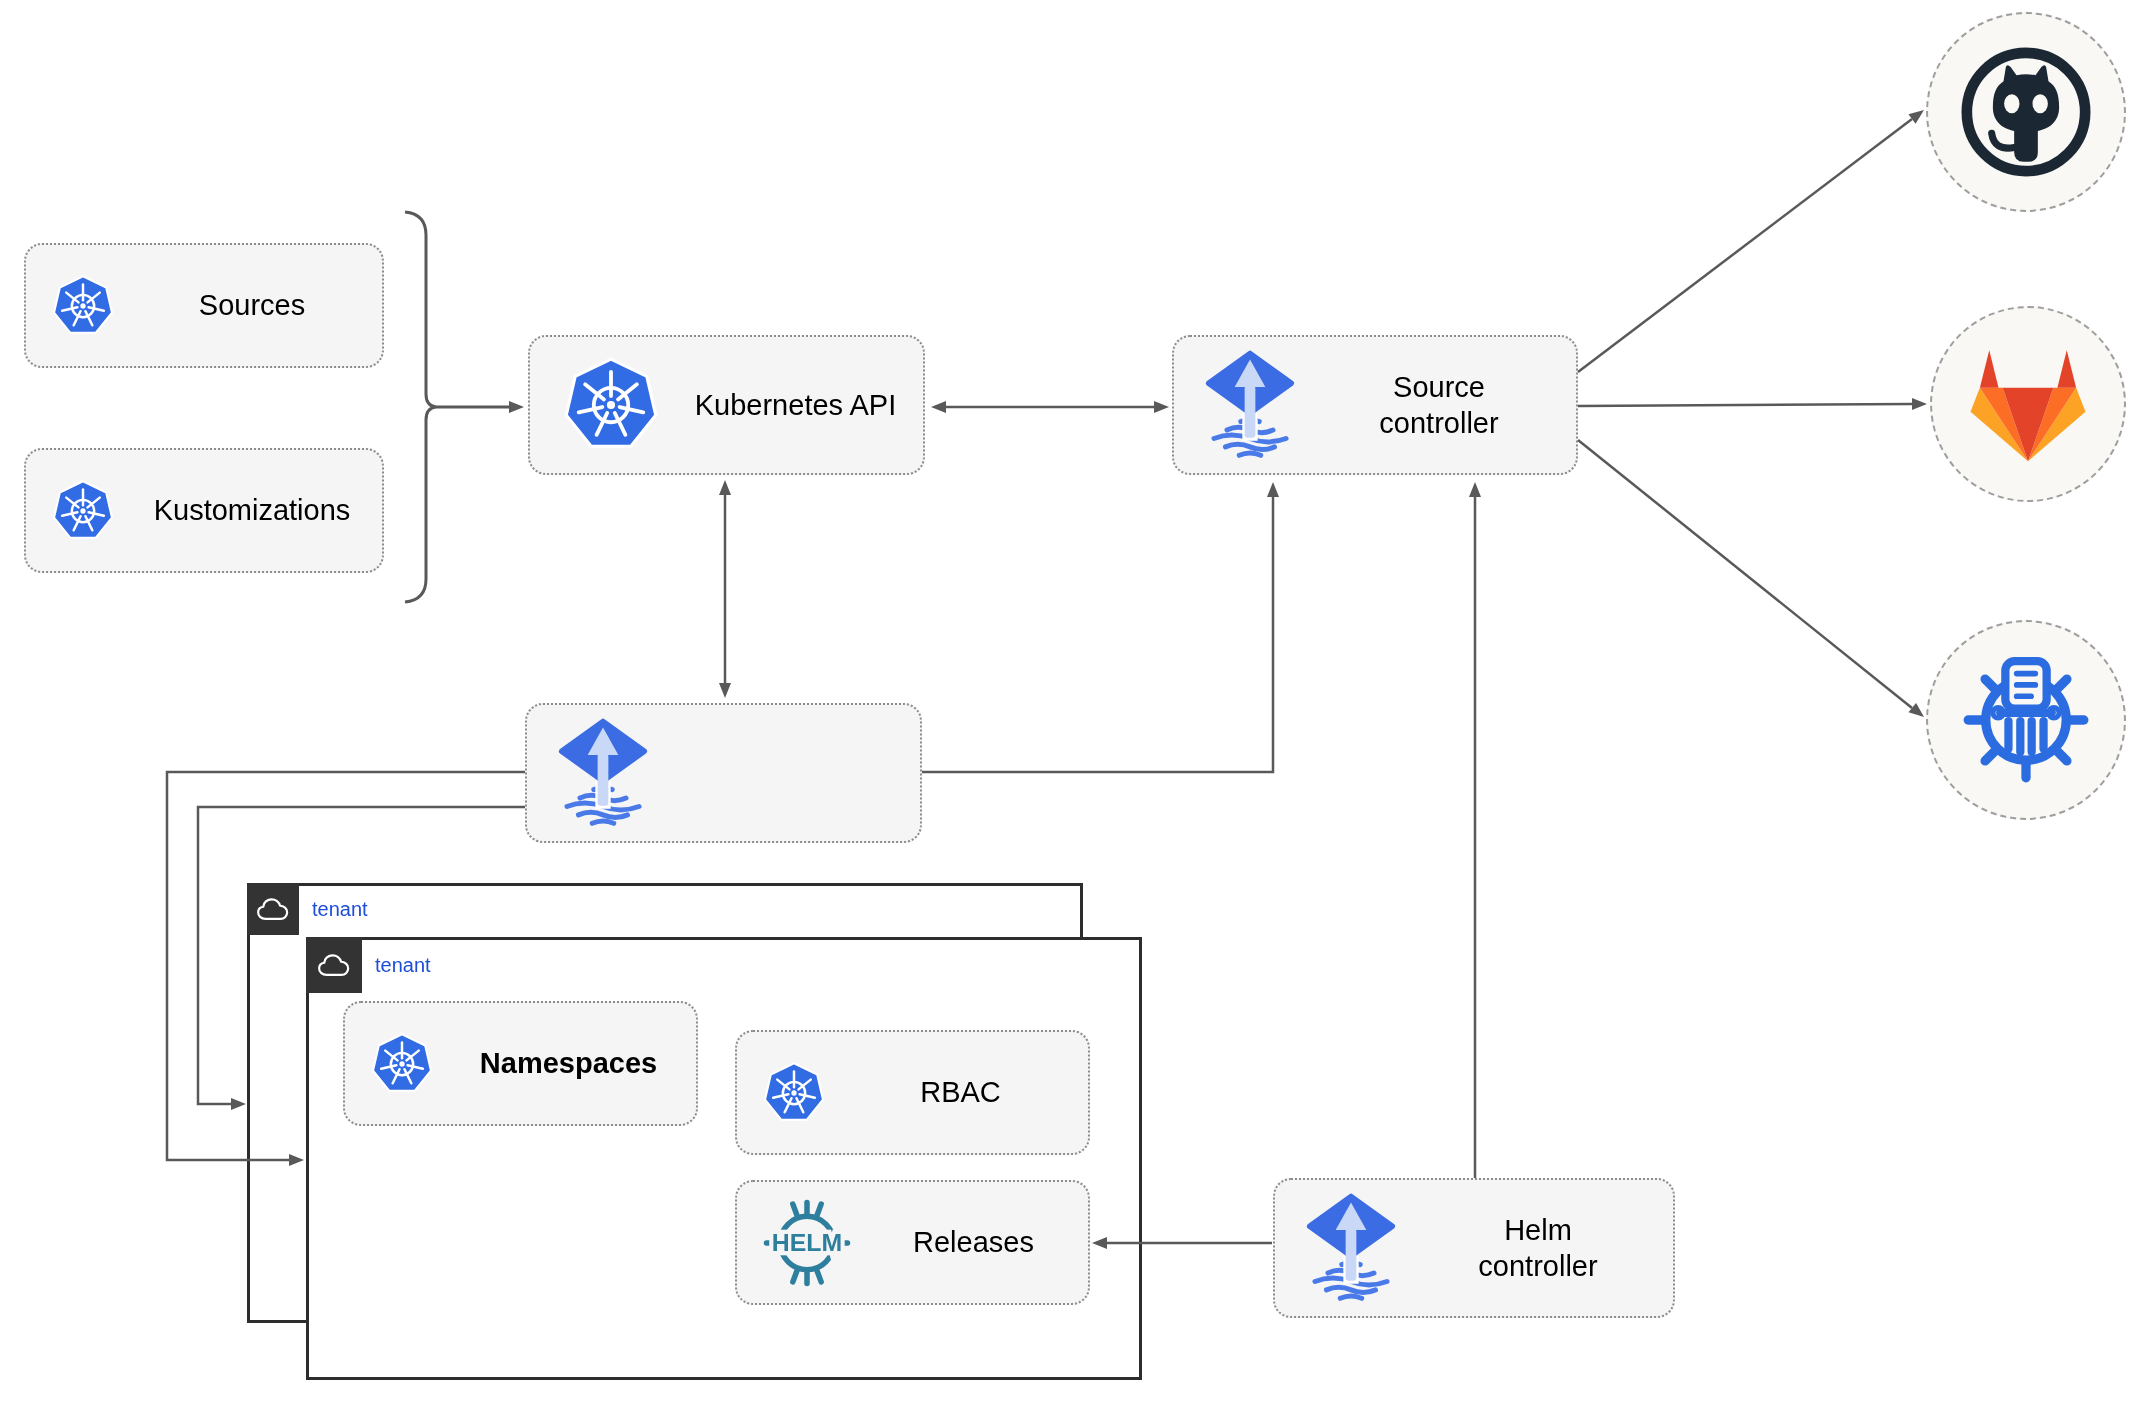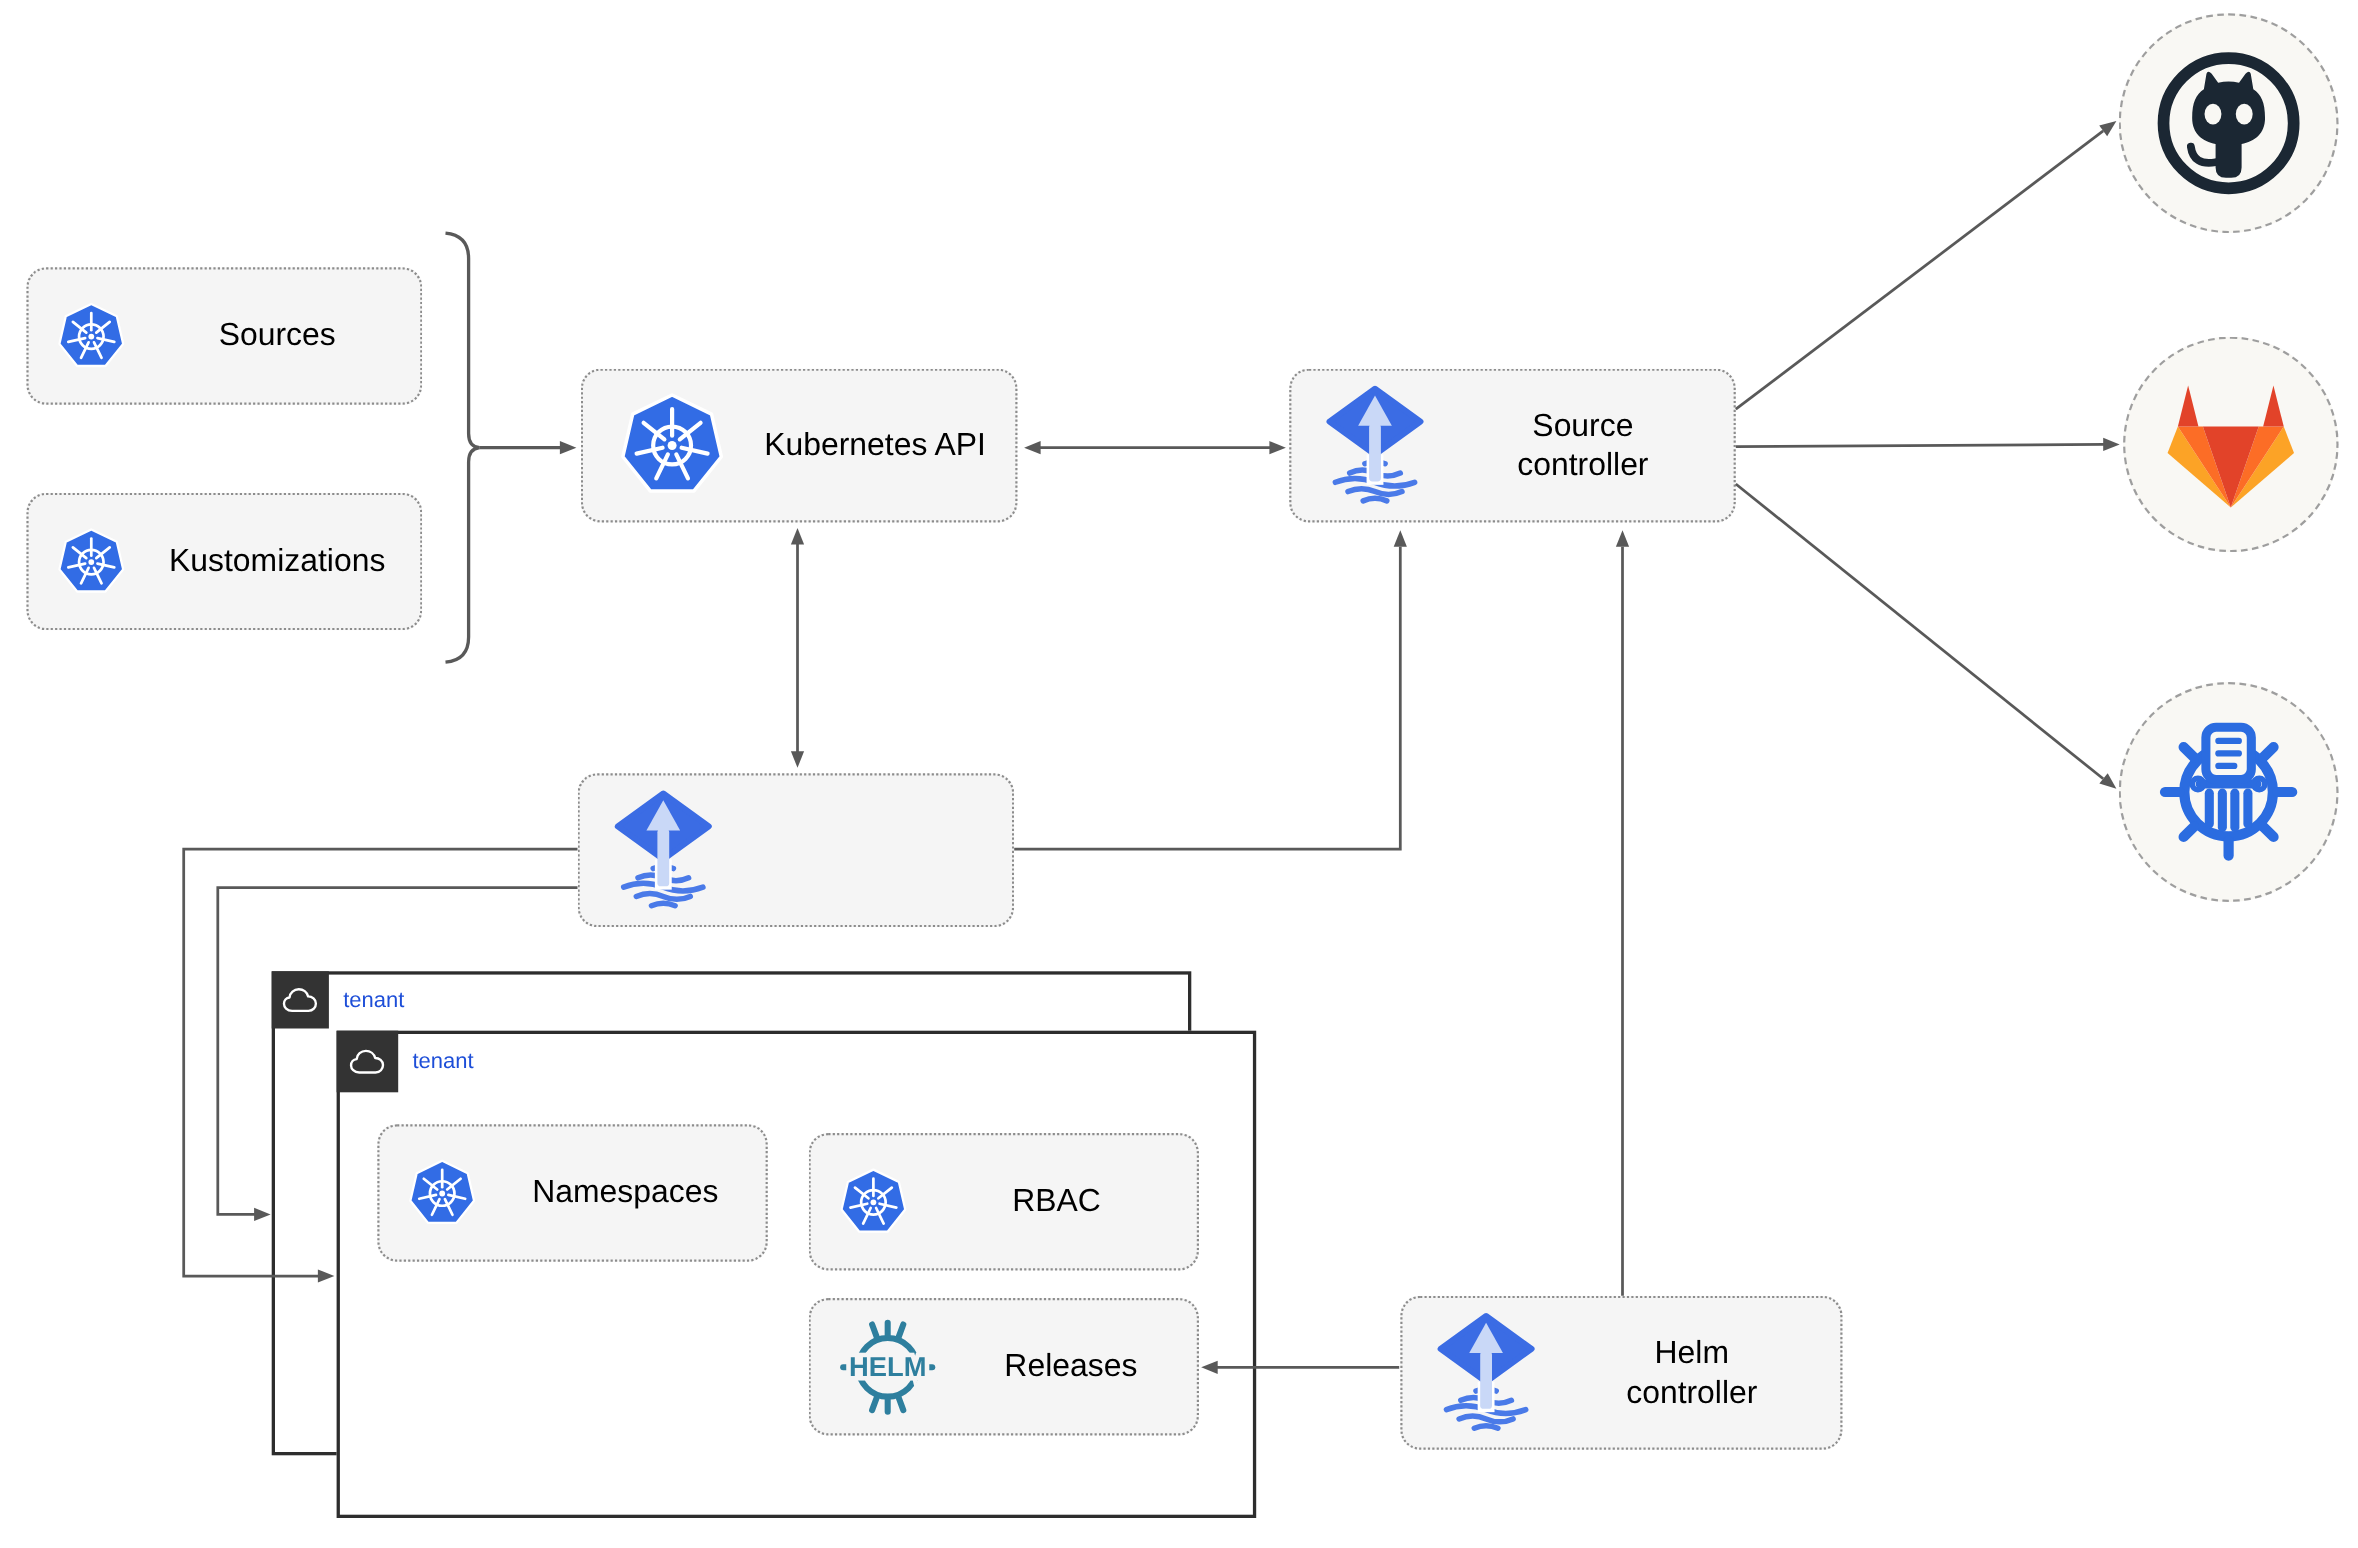--- a/index.html
+++ b/index.html
@@ -232,21 +232,21 @@
     <rect x="50" y="86" width="20" height="36" fill="#ffffff"></rect>
     <g class="flux-arrow">
       <polygon points="60,16 80,52 40,52"></polygon>
       <rect x="53" y="50" width="14" height="68" rx="4"></rect>
     </g>
   </svg>
       </span>
     <span class="label">Helm controller</span>
   </div>
 
-  <div class="node small" style="left:343px;top:1022px;width:355px;height:125px;z-index:3;">
+  <div class="node small" style="left:343px;top:1001px;width:355px;height:125px;z-index:3;font-weight:bold;">
     <span class="icon">
         <svg viewBox="-40 -40 80 80" width="66" height="66">
     <polygon class="k8s-body" points="0,-36 28.1,-22.4 35.1,8 15.6,32.4 -15.6,32.4 -35.1,8 -28.1,-22.4"></polygon>
     <g class="k8s-wheel">
       <circle r="13.5"></circle>
       <line x1="0" y1="-7" x2="0" y2="-26"></line>
       <line x1="5.5" y1="-4.4" x2="20.3" y2="-16.2"></line>
       <line x1="6.8" y1="1.6" x2="25.3" y2="5.8"></line>
       <line x1="3" y1="6.3" x2="11.3" y2="23.4"></line>
       <line x1="-3" y1="6.3" x2="-11.3" y2="23.4"></line>

